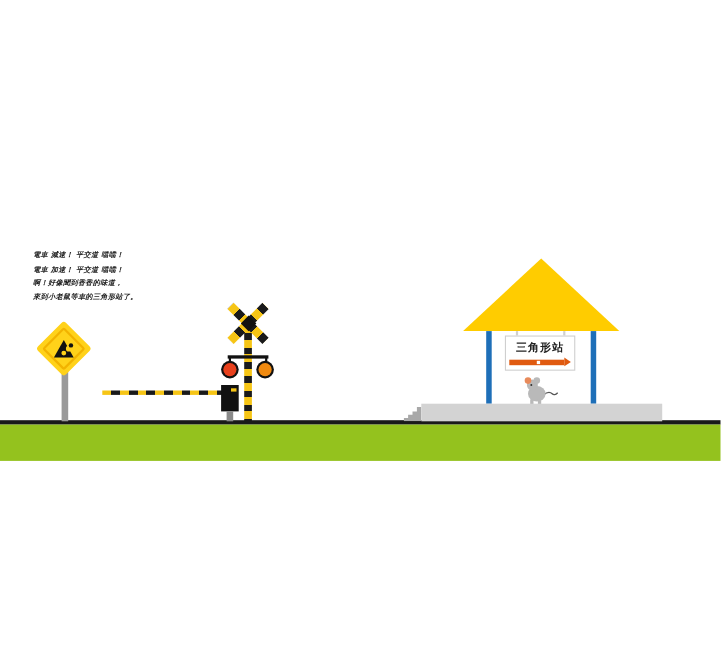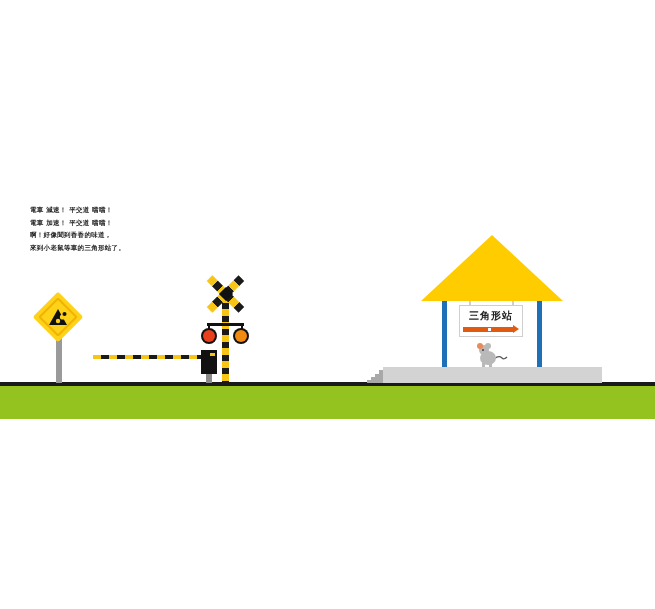--- a/index.html
+++ b/index.html
@@ -1,19 +1,19 @@
 <!DOCTYPE html>
 <html><head>
 <meta charset="utf-8">
 <style>
   html, body { margin:0; padding:0; }
   body { width:655px; height:609px; background:#ffffff; position:relative; overflow:hidden;
          font-family:"DejaVu Sans", sans-serif; }
   .abs { position:absolute; }
-  .story { left:30px; top:204px; font-size:6.5px; line-height:12.5px; color:#222; font-weight:bold; letter-spacing:0.3px; }
+  .story { left:30px; top:226px; font-size:6.5px; line-height:12.5px; color:#222; font-weight:bold; letter-spacing:0.3px;font-style:italic; }
   .story div { white-space:nowrap; }
   .ground-line { left:0; top:382px; width:655px; height:4px; background:#1a1a1a; }
   .grass { left:0; top:386px; width:655px; height:33px; background:#94c21e; }
 
   
   .sign-pole { left:56px; top:335px; width:6px; height:48px; background:#9a9a9a; }
   .sign-outer { left:40px; top:299px; width:36px; height:36px; background:#ffd21a; transform:rotate(45deg); border-radius:3px; }
   .sign-inner { left:44px; top:303px; width:28px; height:28px; border:2px solid #f2b300; border-radius:2px; box-sizing:border-box; }
 
   

